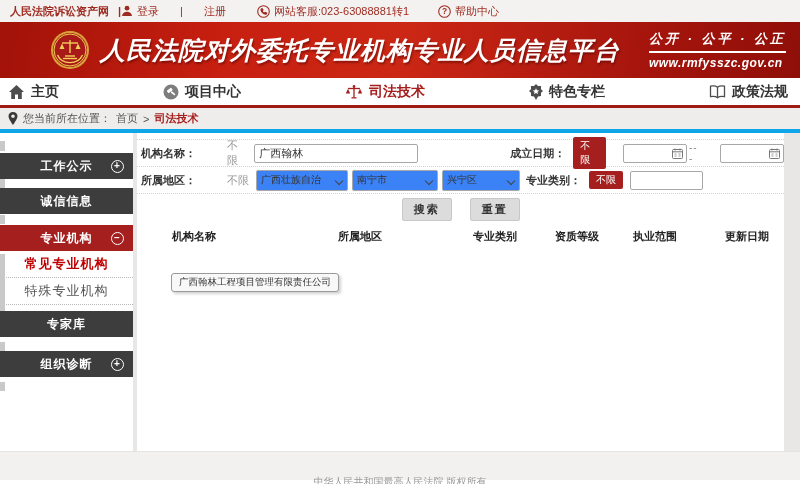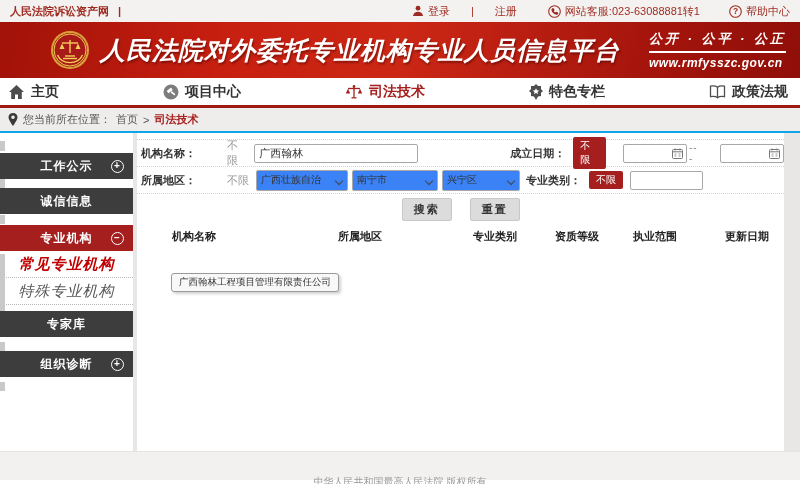--- a/index.html
+++ b/index.html
@@ -1,20 +1,20 @@
 <!DOCTYPE html>
 <html><head>
 <meta charset="utf-8">
 <style>
   * { margin:0; padding:0; box-sizing:border-box; }
   html,body { width:800px; height:484px; overflow:hidden;
     font-family:"Liberation Sans","DejaVu Sans",sans-serif; background:#fff; }
 
   
-  .topbar { height:22px; background:#f4f2f0; display:flex; justify-content:space-between;
+  .topbar { height:22px; background:#f4f2f0; display:flex; 
     align-items:center; padding:0 10px; font-size:11px; color:#9e2b21; }
   .tb-left { display:flex; align-items:center; gap:9px; font-weight:bold; }
   .tb-right { display:flex; align-items:center; gap:21px; }
   .tb-item { display:flex; align-items:center; gap:4px; cursor:pointer; }
   .tb-sep { color:#9e2b21; }
 
   
   .masthead { height:56px; display:flex; align-items:center; padding:0 10px;
     background:linear-gradient(100deg,#a11208 0%,#c71f10 28%,#cc2715 50%,#a3140c 82%,#8f0f08 100%);font-style:italic; }
   .logo { margin-left:40px; flex-shrink:0; display:flex; }
@@ -27,36 +27,36 @@
 
   
   .nav { height:30px; background:#fff; border-bottom:3px solid #9e1b12; display:flex;
     align-items:center; justify-content:space-between; padding:0 12px 0 8px; }
   .nav-item { display:flex; align-items:center; gap:6px; font-size:14px; font-weight:bold;
     color:#333; cursor:pointer; }
   .nav-item.active { color:#a51f1f; }
   .nicon { display:flex; align-items:center; }
 
   
-  .breadcrumb { height:25px; background:#efedeb; border-bottom:2px solid #0ea5e9;
+  .breadcrumb { height:25px; background:#efedeb; border-bottom:4px solid #0ea5e9;
     display:flex; align-items:center; gap:5px; padding:0 8px; font-size:11px; color:#555; }
   .bc-current { color:#a51f1f; font-weight:bold; }
   .bc-link { cursor:pointer; }
 
   
   .main { height:318px; background:#e9e7e5; display:flex; }
   .sidebar { width:133px; background:#fff; position:relative; flex-shrink:0; }
   .sb-item { height:26px; background:#3d3d3d; color:#fff; font-size:12px; font-weight:bold;
     display:flex; align-items:center; justify-content:center; position:relative; cursor:pointer; letter-spacing:1px; }
   .sb-item.active { background:#a51f1f; }
   .sb-toggle { position:absolute; right:9px; width:13px; height:13px; border:1px solid #fff;
     border-radius:50%; font-size:10px; font-weight:bold; display:flex; align-items:center;
     justify-content:center; line-height:1; }
   .sb-sub-item { height:27px; display:flex; align-items:center; justify-content:center;
-    font-size:15px; color:#555; border-bottom:1px dotted #b9b9b9; cursor:pointer; letter-spacing:1px;font-style:italic; }
+    font-size:13px; color:#555; border-bottom:1px dotted #b9b9b9; cursor:pointer; letter-spacing:1px; }
   .sb-sub-item.active { color:#c00000; font-weight:bold; }
   .sb-accent { position:absolute; left:0; width:5px; background:#c9c9c9; }
 
   .content { flex:1; background:#fff; margin:0 20px 0 4px; position:relative; padding-top:6px; }
 
   
   .filters { border-top:1px dotted #d2d2d2; }
   .f-row { display:flex; align-items:center; height:27px; border-bottom:1px dotted #d2d2d2;
     padding-left:4px; font-size:11px; color:#333; }
   .f-lbl { width:56px; font-weight:bold; flex-shrink:0; }

